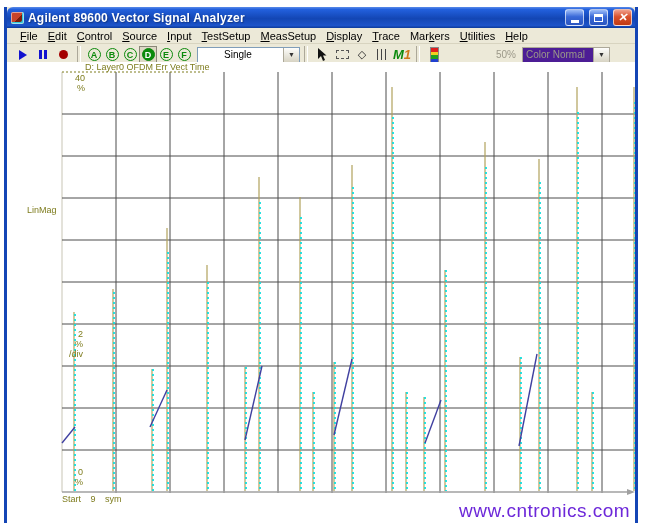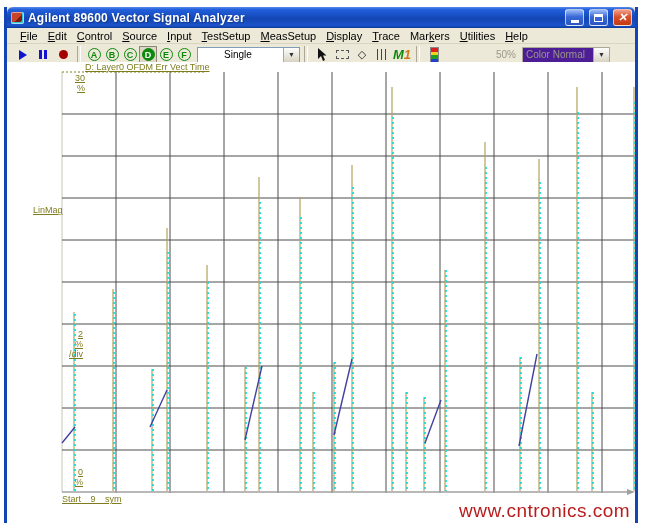--- a/index.html
+++ b/index.html
@@ -51,29 +51,29 @@
   .cursor-svg{display:block;}
   .zoomrect{width:13px;height:9px;border:1px dashed #555;box-sizing:border-box;}
   .diamond{font-size:11px;color:#222;line-height:11px;}
   .bars3{width:10px;height:11px;background:repeating-linear-gradient(90deg,#444 0 1px,transparent 1px 4px);}
   .m1{font-size:13px;font-weight:bold;font-style:italic;}
   .m1 .m{color:#0c8a0c;} .m1 .one{color:#d07818;}
   .rainbow{width:7px;height:14px;background:linear-gradient(180deg,#e02020 0 25%,#f0d020 25% 50%,#20a020 50% 75%,#2040d0 75% 100%);border:1px solid #888;}
   .zoomlvl{font-size:10px;color:#9b9889;padding:0 6px 0 4px;margin-left:48px;}
   
   .chart{position:absolute;left:0;top:55px;width:628px;height:461px;background:#fff;}
-  .chart .lbl{position:absolute;color:#7e7c1e;font-size:9px;line-height:10px;white-space:nowrap;text-decoration:underline;}
+  .chart .lbl{position:absolute;color:#7e7c1e;font-size:9px;line-height:10px;white-space:nowrap;}
   .chart .rbox{text-align:right;}
   .plot-title{left:78px;top:0px;}
   .y-top{left:46px;top:11px;width:32px;}
-  .y-mid{left:26px;top:143px;text-align:right;}
+  .y-mid{left:20px;top:143px;text-align:right;}
   .y-scale{left:30px;top:267px;width:46px;}
   .y-bot{left:30px;top:405px;width:46px;}
   .x-start{left:55px;top:432px;word-spacing:7px;}
-  .watermark{position:absolute;left:452px;top:438px;font-size:19px;color:#b91c1c;letter-spacing:.5px;
+  .watermark{position:absolute;left:452px;top:438px;font-size:19px;color:#6d28d9;letter-spacing:.5px;
              font-family:"Liberation Sans",sans-serif;}
   #plot-svg{position:absolute;left:0;top:0;}
 </style>
 </head>
 <body>
 
 <div id="stage">
   <div class="window">
 
     <div class="titlebar">
@@ -241,21 +241,21 @@
           <line x1="635" y1="100" x2="635" y2="489" stroke="#12dede" stroke-width="1.8" stroke-dasharray="2 3"></line>
           <line x1="62" y1="441" x2="75" y2="425" stroke="#4040a0" stroke-width="1.4"></line>
           <line x1="150" y1="425" x2="167" y2="388" stroke="#4040a0" stroke-width="1.4"></line>
           <line x1="245" y1="438" x2="262" y2="364" stroke="#4040a0" stroke-width="1.4"></line>
           <line x1="334" y1="433" x2="352" y2="357" stroke="#4040a0" stroke-width="1.4"></line>
           <line x1="425" y1="441" x2="441" y2="398" stroke="#4040a0" stroke-width="1.4"></line>
           <line x1="519" y1="444" x2="537" y2="352" stroke="#4040a0" stroke-width="1.4"></line>
         </svg>
       <span class="lbl plot-title">D: Layer0 OFDM Err Vect Time</span>
       <span class="lbl y-top rbox">
-        <span style="display:block;">30</span>
+        <span style="display:block;">40</span>
         <span style="display:block;">%</span>
       </span>
       <span class="lbl y-mid">LinMag</span>
       <span class="lbl y-scale rbox">
         <span style="display:block;">2</span>
         <span style="display:block;">%</span>
         <span style="display:block;">/div</span>
       </span>
       <span class="lbl y-bot rbox">
         <span style="display:block;">0</span>

